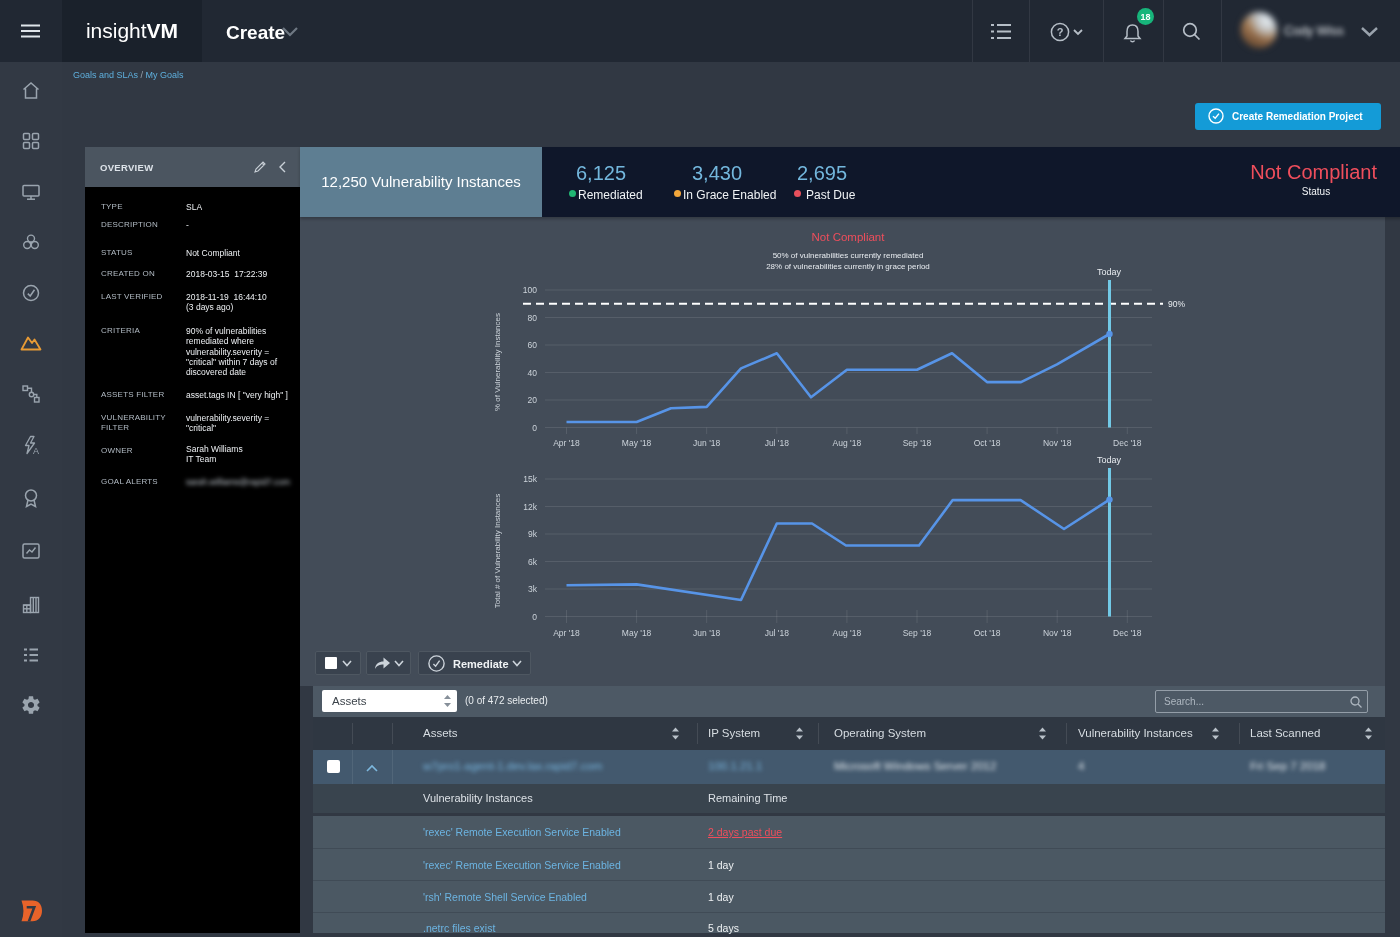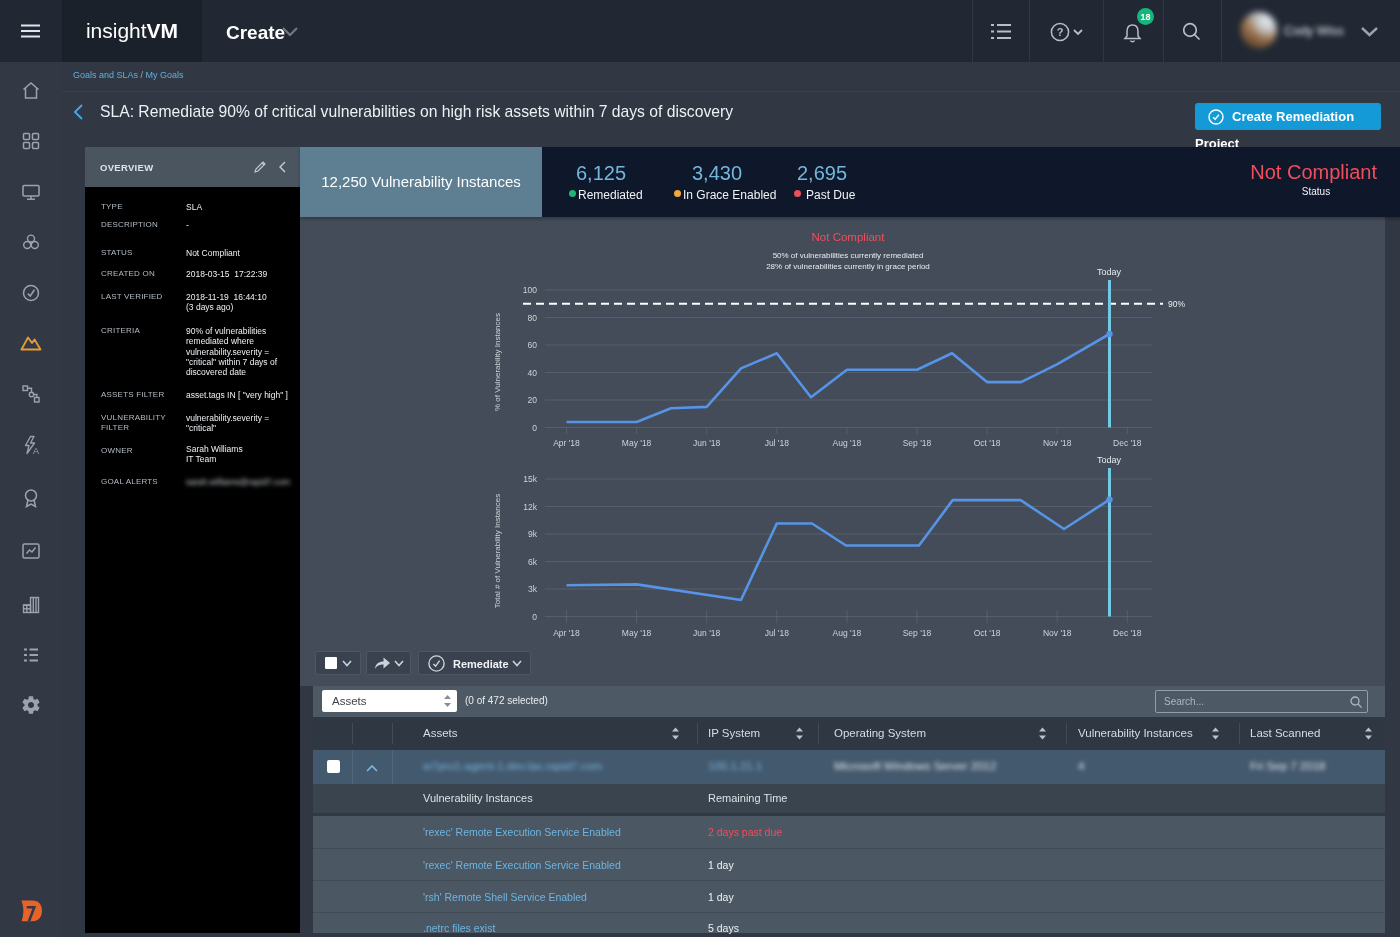--- a/index.html
+++ b/index.html
@@ -14,21 +14,21 @@
 
 #sidebar { left:0; top:62px; width:62px; height:875px; background:#323944; }
 .sic { position:absolute; left:50%; transform:translate(-50%,-50%); }
 
 #header { left:62px; top:62px; width:1338px; height:71px; }
 #crumbs { left:11px; top:8px; font-size:9px; color:#5fb0de; }
 #crumbs .sep { color:#99a3ad; }
 #titlerow { left:0; top:29px; width:1338px; height:42px; border-top:1px solid #3a414d; }
 #title { left:38px; top:11px; font-size:15.7px; color:#edf1f4; }
 #backchev { left:10px; top:11px; }
-#crbtn { left:1133px; top:41px; width:186px; height:27px; background:#149bd7; border-radius:3px; color:#fff; font-size:13px; font-weight:bold; line-height:27px; }
+#crbtn { left:1133px; top:41px; width:186px; height:27px; background:#149bd7; border-radius:3px; color:#fff; font-size:10px; font-weight:bold; line-height:27px; }
 
 #ovcard { left:85px; top:147px; width:215px; height:786px; background:#000000; }
 #ovhead { left:0; top:0; width:215px; height:40px; background:#4b5560; }
 #ovhead .t { position:absolute; left:15px; top:15px; font-size:9.5px; letter-spacing:0.3px; color:#dde3e9; font-weight:bold; }
 .ovl { position:absolute; left:16px; width:82px; font-size:8px; letter-spacing:0.2px; color:#b3bcc5; line-height:10.3px; }
 .ovv { position:absolute; left:101px; width:112px; font-size:8.5px; color:#eef1f4; line-height:10.3px; }
 
 #rightcard { left:300px; top:147px; width:1085px; height:539px; background:#434c58; }
 #statsbar { left:300px; top:147px; width:1206px; height:70px; background:#0f172a; box-shadow:0 2px 3px rgba(0,0,0,0.25); }
 #statbox { left:0px; top:0px; width:242px; height:70px; background:#5e7e92; color:#fdfeff; font-size:15px; text-align:center; line-height:70px; }
@@ -188,26 +188,20 @@
     <svg class="sic" style="top:643px;" width="21" height="21" viewBox="0 0 24 24">
         <path fill="#9aa4ae" d="M19.4 13c.04-.33.06-.66.06-1s-.02-.67-.06-1l2.1-1.65c.2-.15.25-.42.12-.64l-2-3.46c-.12-.22-.39-.3-.61-.22l-2.49 1c-.52-.4-1.08-.73-1.69-.98l-.38-2.65C14.4 2.18 14.2 2 13.97 2h-4c-.23 0-.42.18-.46.4l-.38 2.65c-.61.25-1.17.59-1.69.98l-2.49-1c-.22-.08-.49 0-.61.22l-2 3.46c-.13.22-.07.49.12.64L4.56 11c-.04.33-.06.66-.06 1s.02.67.06 1l-2.1 1.65c-.2.15-.25.42-.12.64l2 3.46c.12.22.39.3.61.22l2.49-1c.52.4 1.08.73 1.69.98l.38 2.65c.04.22.23.4.46.4h4c.23 0 .43-.18.46-.4l.38-2.65c.61-.25 1.17-.59 1.69-.98l2.49 1c.22.08.49 0 .61-.22l2-3.46c.12-.22.07-.49-.12-.64L19.4 13zM12 15.5c-1.93 0-3.5-1.57-3.5-3.5s1.57-3.5 3.5-3.5 3.5 1.57 3.5 3.5-1.57 3.5-3.5 3.5z"></path>
       </svg>
     <svg class="sic" style="top:849px;" width="25" height="22" viewBox="0 0 25 22">
         <path d="M3 0.5 L14 0.5 C20 0.5 23.5 4.5 23.5 10.8 C23.5 17 20 21.3 14 21.3 L3 21.3 C5.6 14.5 5.6 7.3 3 0.5 Z" fill="#e8632a"></path>
         <path d="M8.2 5.9 L17.6 5.9 L11.9 21.3 L9.1 21.3 L13.9 8.6 L8.2 8.6 Z" fill="#323944"></path>
       </svg>
   </div>
   <div id="header" class="abs">
     <div id="crumbs" class="abs">Goals and SLAs <span class="sep">/</span> My Goals</div>
-    <div id="titlerow" class="abs">
-      <svg id="backchev" class="abs" width="12" height="18" viewBox="0 0 12 18">
-          <path d="M10 2 L3 9 L10 16" fill="none" stroke="#42a6e0" stroke-width="2"></path>
-        </svg>
-      <div id="title" class="abs">SLA: Remediate 90% of critical vulnerabilities on high risk assets within 7 days of discovery</div>
-    </div>
     <div id="crbtn" class="abs"><svg style="vertical-align:-4px;margin:0 8px 0 13px;" width="16" height="16" viewBox="0 0 16 16">
           <circle cx="8" cy="8" r="7" fill="none" stroke="#fff" stroke-width="1.4"></circle>
           <path d="M5 8.2 L7.2 10.3 L11 5.6" fill="none" stroke="#fff" stroke-width="1.4"></path>
         </svg>Create Remediation Project</div>
   </div>
   <div id="ovcard" class="abs">
     <div id="ovhead" class="abs">
         <span class="t">OVERVIEW</span>
       <svg class="abs" style="left:168px;top:13px;" width="14" height="14" viewBox="0 0 14 14">
           <path d="M2 12 L3 9 L10 2 L12 4 L5 11 Z M9 3 L11 5" fill="none" stroke="#c9d0d7" stroke-width="1.1"></path>
@@ -413,21 +407,21 @@
     <div class="abs blur2" style="left:521px;top:10px;color:#dfe5ea;">Microsoft Windows Server 2012</div>
     <div class="abs blur2" style="left:765px;top:10px;color:#dfe5ea;">4</div>
     <div class="abs blur2" style="left:937px;top:10px;color:#dfe5ea;">Fri Sep 7 2018</div>
   </div>
   <div id="subhead" class="abs">
     <div class="abs" style="left:110px;top:8px;">Vulnerability Instances</div>
     <div class="abs" style="left:395px;top:8px;">Remaining Time</div>
   </div>
   <div class="subrow" style="top:816px;border-top:none;">
       <span class="srlink">'rexec' Remote Execution Service Enabled</span>
-      <span class="srtime" style="color:#ef4e5c;">2 days past due</span>
+      <span class="srtime" style="color:#ef4e5c;text-decoration:underline;">2 days past due</span>
     </div>
   <div class="subrow" style="top:848px;">
       <span class="srlink">'rexec' Remote Execution Service Enabled</span>
       <span class="srtime">1 day</span>
     </div>
   <div class="subrow" style="top:880px;">
       <span class="srlink">'rsh' Remote Shell Service Enabled</span>
       <span class="srtime">1 day</span>
     </div>
   <div class="subrow" style="top:912px;height:21px;">

